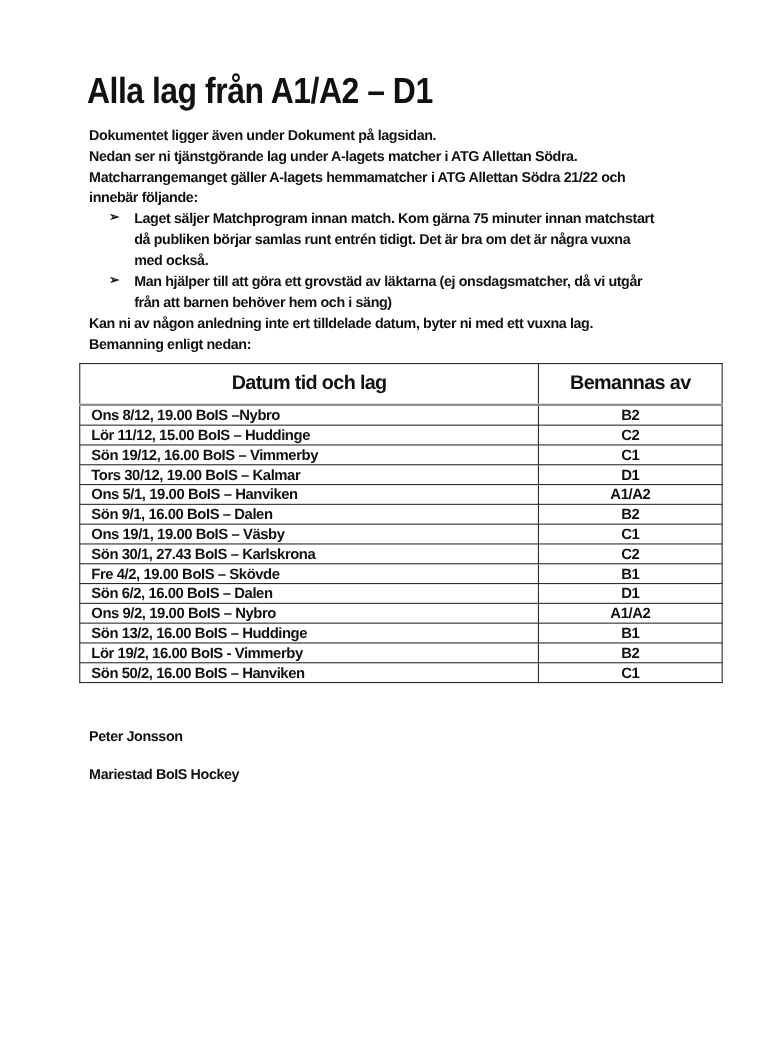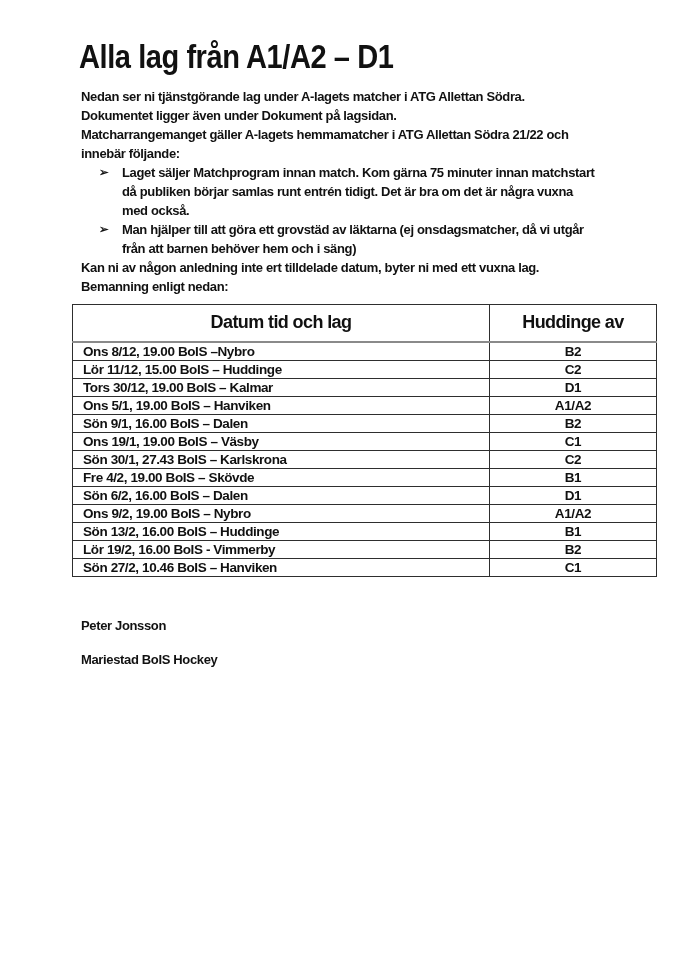--- a/index.html
+++ b/index.html
@@ -16,21 +16,21 @@
     font-family:"Liberation Sans",sans-serif;
     font-weight:700;
     color:var(--text);
     -webkit-font-smoothing:antialiased;
   }
   .page{
     position:relative;
     width:691px;height:960px;
     background:var(--background);
     overflow:hidden;
-    padding-top:38px;
+    padding-top:64px;
   }
   .doc-title{
     margin:0 0 0 79px;
     font-size:33px;
     line-height:38px;
     letter-spacing:-0.5px;
     white-space:nowrap;
     transform:scaleX(0.88);
     transform-origin:0 50%;
   }
@@ -88,23 +88,23 @@
 </style>
 </head>
 <body>
 
 <div class="page">
 
   <h1 class="doc-title">Alla lag från A1/A2 – D1</h1>
 
   <div class="intro bodytext">
 
+      <p class="para">Dokumentet ligger även under Dokument på lagsidan.</p>
+
       <p class="para">Nedan ser ni tjänstgörande lag under A-lagets matcher i ATG Allettan Södra.</p>
-
-      <p class="para">Dokumentet ligger även under Dokument på lagsidan.</p>
 
       <p class="para">Matcharrangemanget gäller A-lagets hemmamatcher i ATG Allettan Södra 21/22 och innebär följande:</p>
     </div>
 
   <div class="bullets bodytext">
 
       <div class="bullet">
         <span class="bullet-marker">➢</span>
         <span class="bullet-text">Laget säljer Matchprogram innan match. Kom gärna 75 minuter innan matchstart då publiken börjar samlas runt entrén tidigt. Det är bra om det är några vuxna med också.</span>
       </div>
@@ -119,35 +119,39 @@
 
       <p class="para">Kan ni av någon anledning inte ert tilldelade datum, byter ni med ett vuxna lag.</p>
 
       <p class="para">Bemanning enligt nedan:</p>
     </div>
 
   <table class="staffing">
     <thead>
       <tr>
         <th class="col-match">Datum tid och lag</th>
-        <th class="col-team">Huddinge av</th>
+        <th class="col-team">Bemannas av</th>
       </tr>
     </thead>
     <tbody>
 
         <tr>
           <td class="cell-match">Ons 8/12, 19.00 BoIS –Nybro</td>
           <td class="cell-team">B2</td>
         </tr>
 
         <tr>
           <td class="cell-match">Lör 11/12, 15.00 BoIS – Huddinge</td>
           <td class="cell-team">C2</td>
         </tr>
 
+        <tr>
+          <td class="cell-match">Sön 19/12, 16.00 BoIS – Vimmerby</td>
+          <td class="cell-team">C1</td>
+        </tr>
 
         <tr>
           <td class="cell-match">Tors 30/12, 19.00 BoIS – Kalmar</td>
           <td class="cell-team">D1</td>
         </tr>
 
         <tr>
           <td class="cell-match">Ons 5/1, 19.00 BoIS – Hanviken</td>
           <td class="cell-team">A1/A2</td>
         </tr>
@@ -186,21 +190,21 @@
           <td class="cell-match">Sön 13/2, 16.00 BoIS – Huddinge</td>
           <td class="cell-team">B1</td>
         </tr>
 
         <tr>
           <td class="cell-match">Lör 19/2, 16.00 BoIS - Vimmerby</td>
           <td class="cell-team">B2</td>
         </tr>
 
         <tr>
-          <td class="cell-match">Sön 27/2, 10.46 BoIS – Hanviken</td>
+          <td class="cell-match">Sön 50/2, 16.00 BoIS – Hanviken</td>
           <td class="cell-team">C1</td>
         </tr>
       </tbody>
   </table>
 
   <div class="signature">
 
       <p class="sig-line">Peter Jonsson</p>
 
       <p class="sig-line">Mariestad BoIS Hockey</p>

